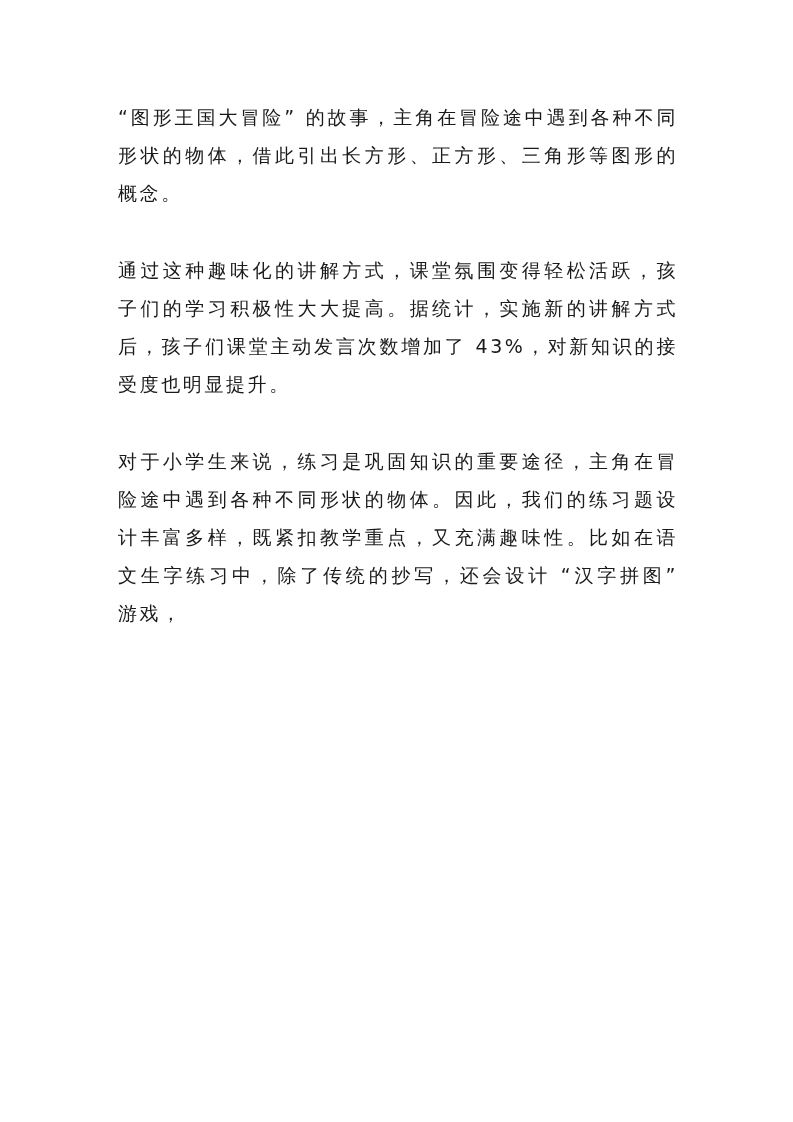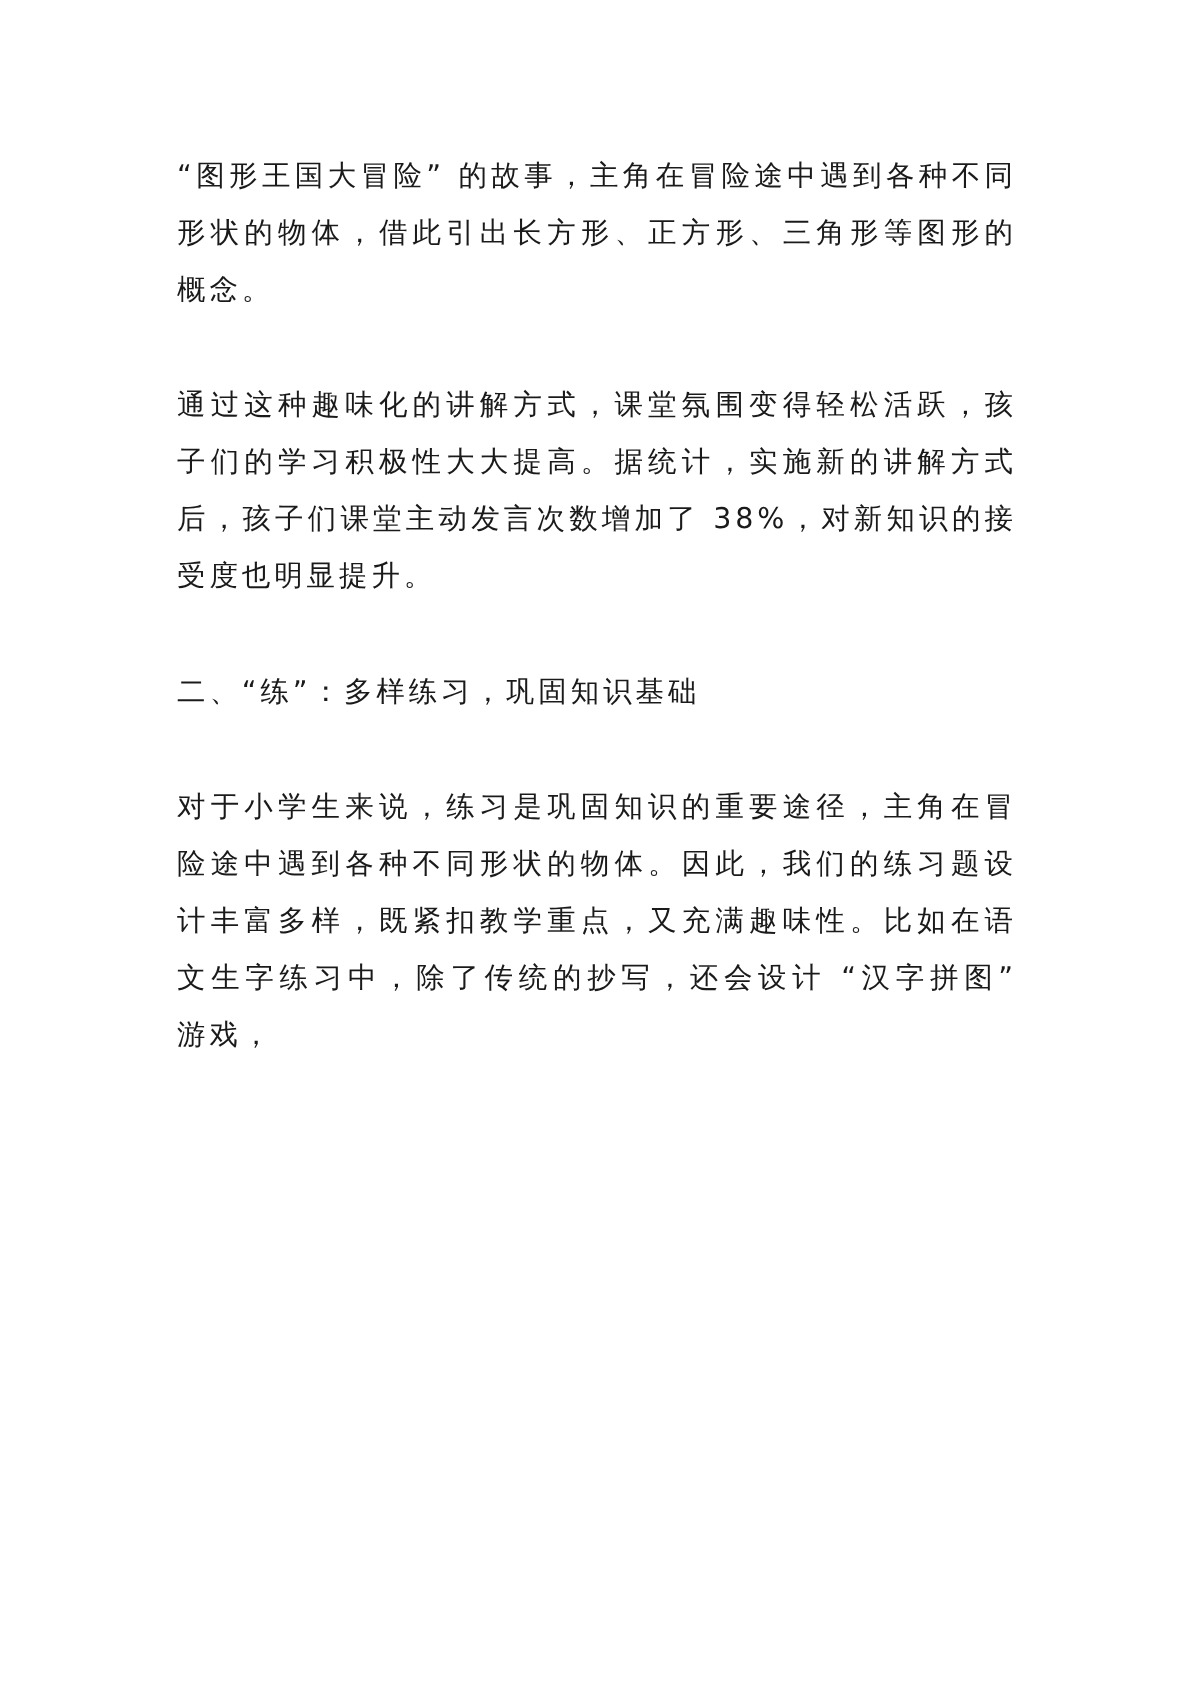--- a/index.html
+++ b/index.html
@@ -39,17 +39,16 @@
     .heading {
       margin: 0 0 39px 0;
     }
   </style>
 </head>
 <body>
 
 <div class="page">
   <div class="content">
     <p class="para">“图形王国大冒险” 的故事，主角在冒险途中遇到各种不同形状的物体，借此引出长方形、正方形、三角形等图形的概念。</p>
-    <p class="para">通过这种趣味化的讲解方式，课堂氛围变得轻松活跃，孩子们的学习积极性大大提高。据统计，实施新的讲解方式后，孩子们课堂主动发言次数增加了 38%，对新知识的接受度也明显提升。</p>
-    <p class="heading">二、“练”：多样练习，巩固知识基础</p>
+    <p class="para">通过这种趣味化的讲解方式，课堂氛围变得轻松活跃，孩子们的学习积极性大大提高。据统计，实施新的讲解方式后，孩子们课堂主动发言次数增加了 43%，对新知识的接受度也明显提升。</p>
     <p class="para">对于小学生来说，练习是巩固知识的重要途径，主角在冒险途中遇到各种不同形状的物体。因此，我们的练习题设计丰富多样，既紧扣教学重点，又充满趣味性。比如在语文生字练习中，除了传统的抄写，还会设计 “汉字拼图” 游戏，</p>
   </div>
 </div>
 
 </body></html>

